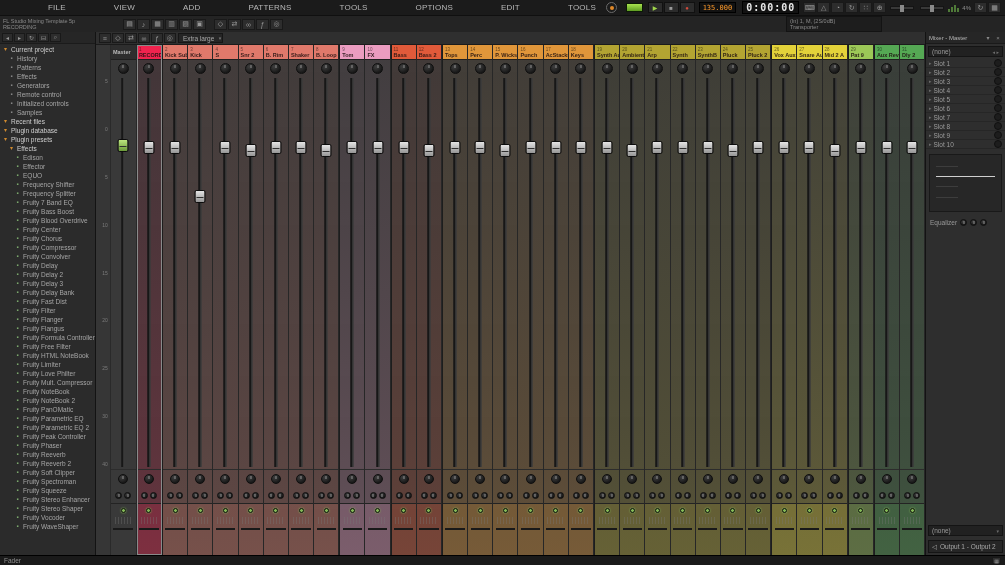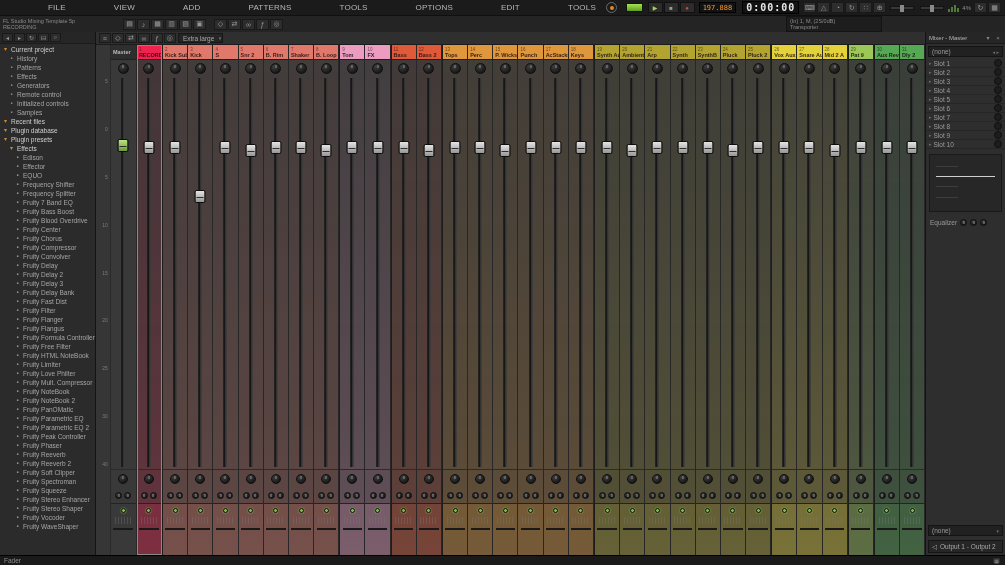--- a/index.html
+++ b/index.html
@@ -160,21 +160,21 @@
         <span class="menu-item" data-name="menu-tools">EDIT</span>
         <span class="menu-item" data-name="menu-help">TOOLS</span>
       </span>
     <span class="logo" data-name="fl-logo-icon"></span>
     <span class="pat-led" data-name="pattern-song-selector"></span>
     <span id="transport" style="display:flex;gap:1px" data-name="transport-controls">
         <span class="tbtn" data-name="play-icon">▶</span>
         <span class="tbtn" data-name="stop-icon">■</span>
         <span class="tbtn" data-name="record-icon">●</span>
       </span>
-    <span class="lcd" data-name="tempo-display">197.888</span>
+    <span class="lcd" data-name="tempo-display">135.000</span>
     <span class="lcd time-lcd" data-name="time-display">0:00:00</span>
     <span id="tool-icons" style="display:flex;gap:1px" data-name="tool-icons">
         <span class="icon" data-name="typing-keyboard-icon">⌨</span>
         <span class="icon" data-name="metronome-icon">△</span>
         <span class="icon" data-name="wait-icon">◔</span>
         <span class="icon" data-name="loop-record-icon">↻</span>
         <span class="icon" data-name="step-edit-icon">∷</span>
         <span class="icon" data-name="multilink-icon">⊕</span>
       </span>
     <span class="mini-slider" data-name="main-volume-slider"></span>

